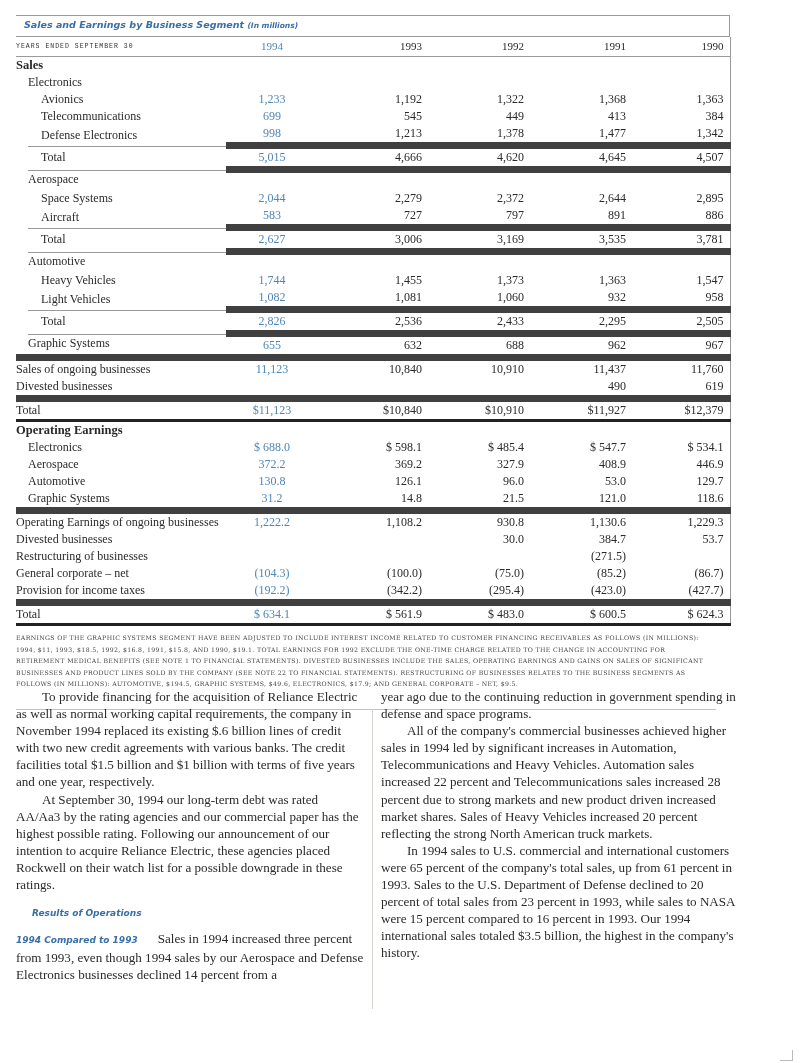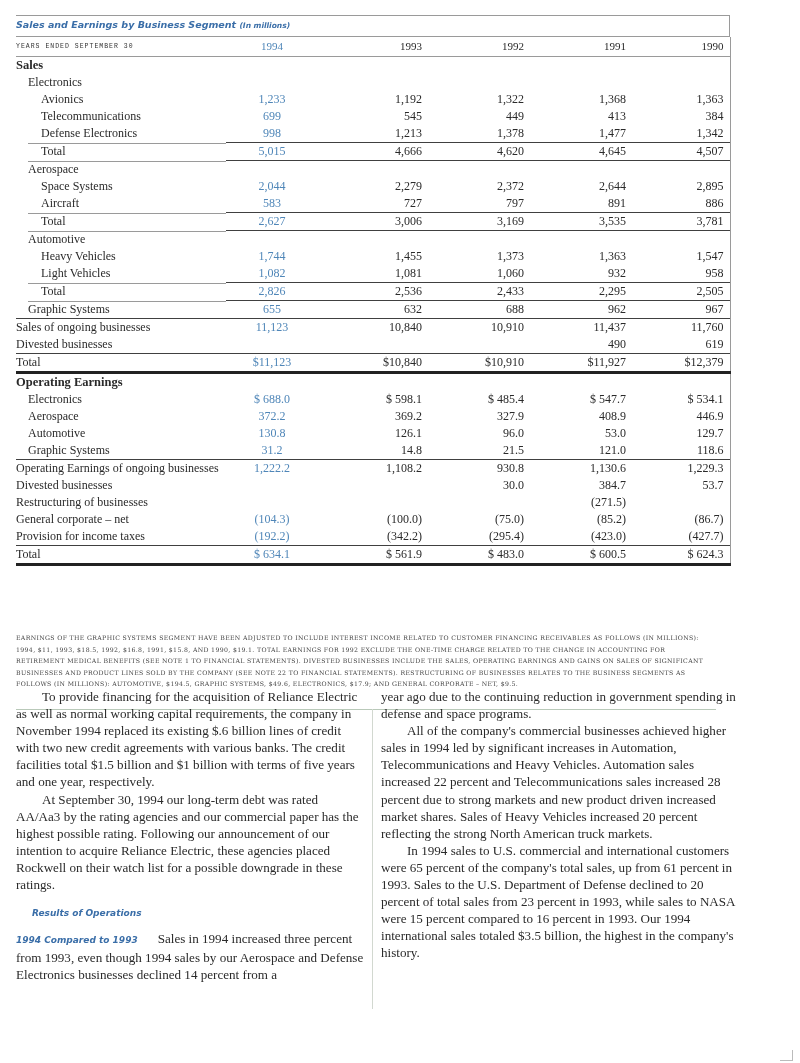--- a/index.html
+++ b/index.html
@@ -1,33 +1,33 @@
 <!DOCTYPE html>
 <html><head>
 <meta charset="utf-8">
 <style>
   html, body { margin:0; padding:0; background:#ffffff; }
   body { width:800px; height:1063px; position:relative; overflow:hidden;
          font-family:"Liberation Serif", "DejaVu Serif", serif; color:#2a2a2a; }
   .tbl-wrap { position:absolute; left:16px; top:15px; width:714px; }
   .title-row { height:20px; border-top:1px solid #9a9a9a; border-bottom:1px solid #9a9a9a;
                border-right:1px solid #9a9a9a; position:relative; }
-  .title { position:absolute; left:0; top:3px; font-family:"DejaVu Sans", sans-serif; font-style:italic;
+  .title { position:absolute; left:8px; top:3px; font-family:"DejaVu Sans", sans-serif; font-style:italic;
            font-weight:bold; font-size:9.5px; color:#3a6ea8; }
   .title .sub { font-size:7.5px; }
   table { border-collapse:collapse; width:714px; table-layout:fixed; }
   td { padding:0; height:17px; font-size:12px; line-height:17px; white-space:nowrap; }
   td.num { text-align:right; }
   td.c1994 { color:#4f86b8;text-align:center; }
   tr.hdr td { height:19px; border-bottom:1px solid #9a9a9a; font-size:11px; }
   tr.hdr td.label { font-size:6.5px; letter-spacing:1px; font-family:Liberation Mono, monospace; color:#333; }
   td.lastcol { border-right:1px solid #9a9a9a; padding-right:6px; }
   td.ind1 { padding-left:12px; }
   td.ind2 { padding-left:25px; }
-  tr.line-top td { border-top:1px solid #404040; }
+  tr.line-top td { border-top:7px solid #404040; }
   tr.line-top td.noline { border-top:none; }
   tr.thick-bottom td { border-bottom:3px solid #222; }
   tr.bold td.label { font-weight:bold; font-size:12.5px; }
   .footnote { position:absolute; left:16px; top:632px; width:700px; font-family:"DejaVu Serif", serif;
               font-size:6.2px; line-height:11.5px; letter-spacing:0.35px; color:#444; text-transform:uppercase; }
   .divider-h { position:absolute; left:16px; top:709px; width:700px; height:1px; background:#b9c9b9; }
   .divider-v { position:absolute; left:372px; top:709px; width:1px; height:300px; background:#d2d8d0; }
   .col { position:absolute; top:688px; width:348px; font-size:13.1px; line-height:17.1px; color:#2a2a2a; }
   .col.left { left:16px; }
   .col.right { left:381px; width:360px; }

